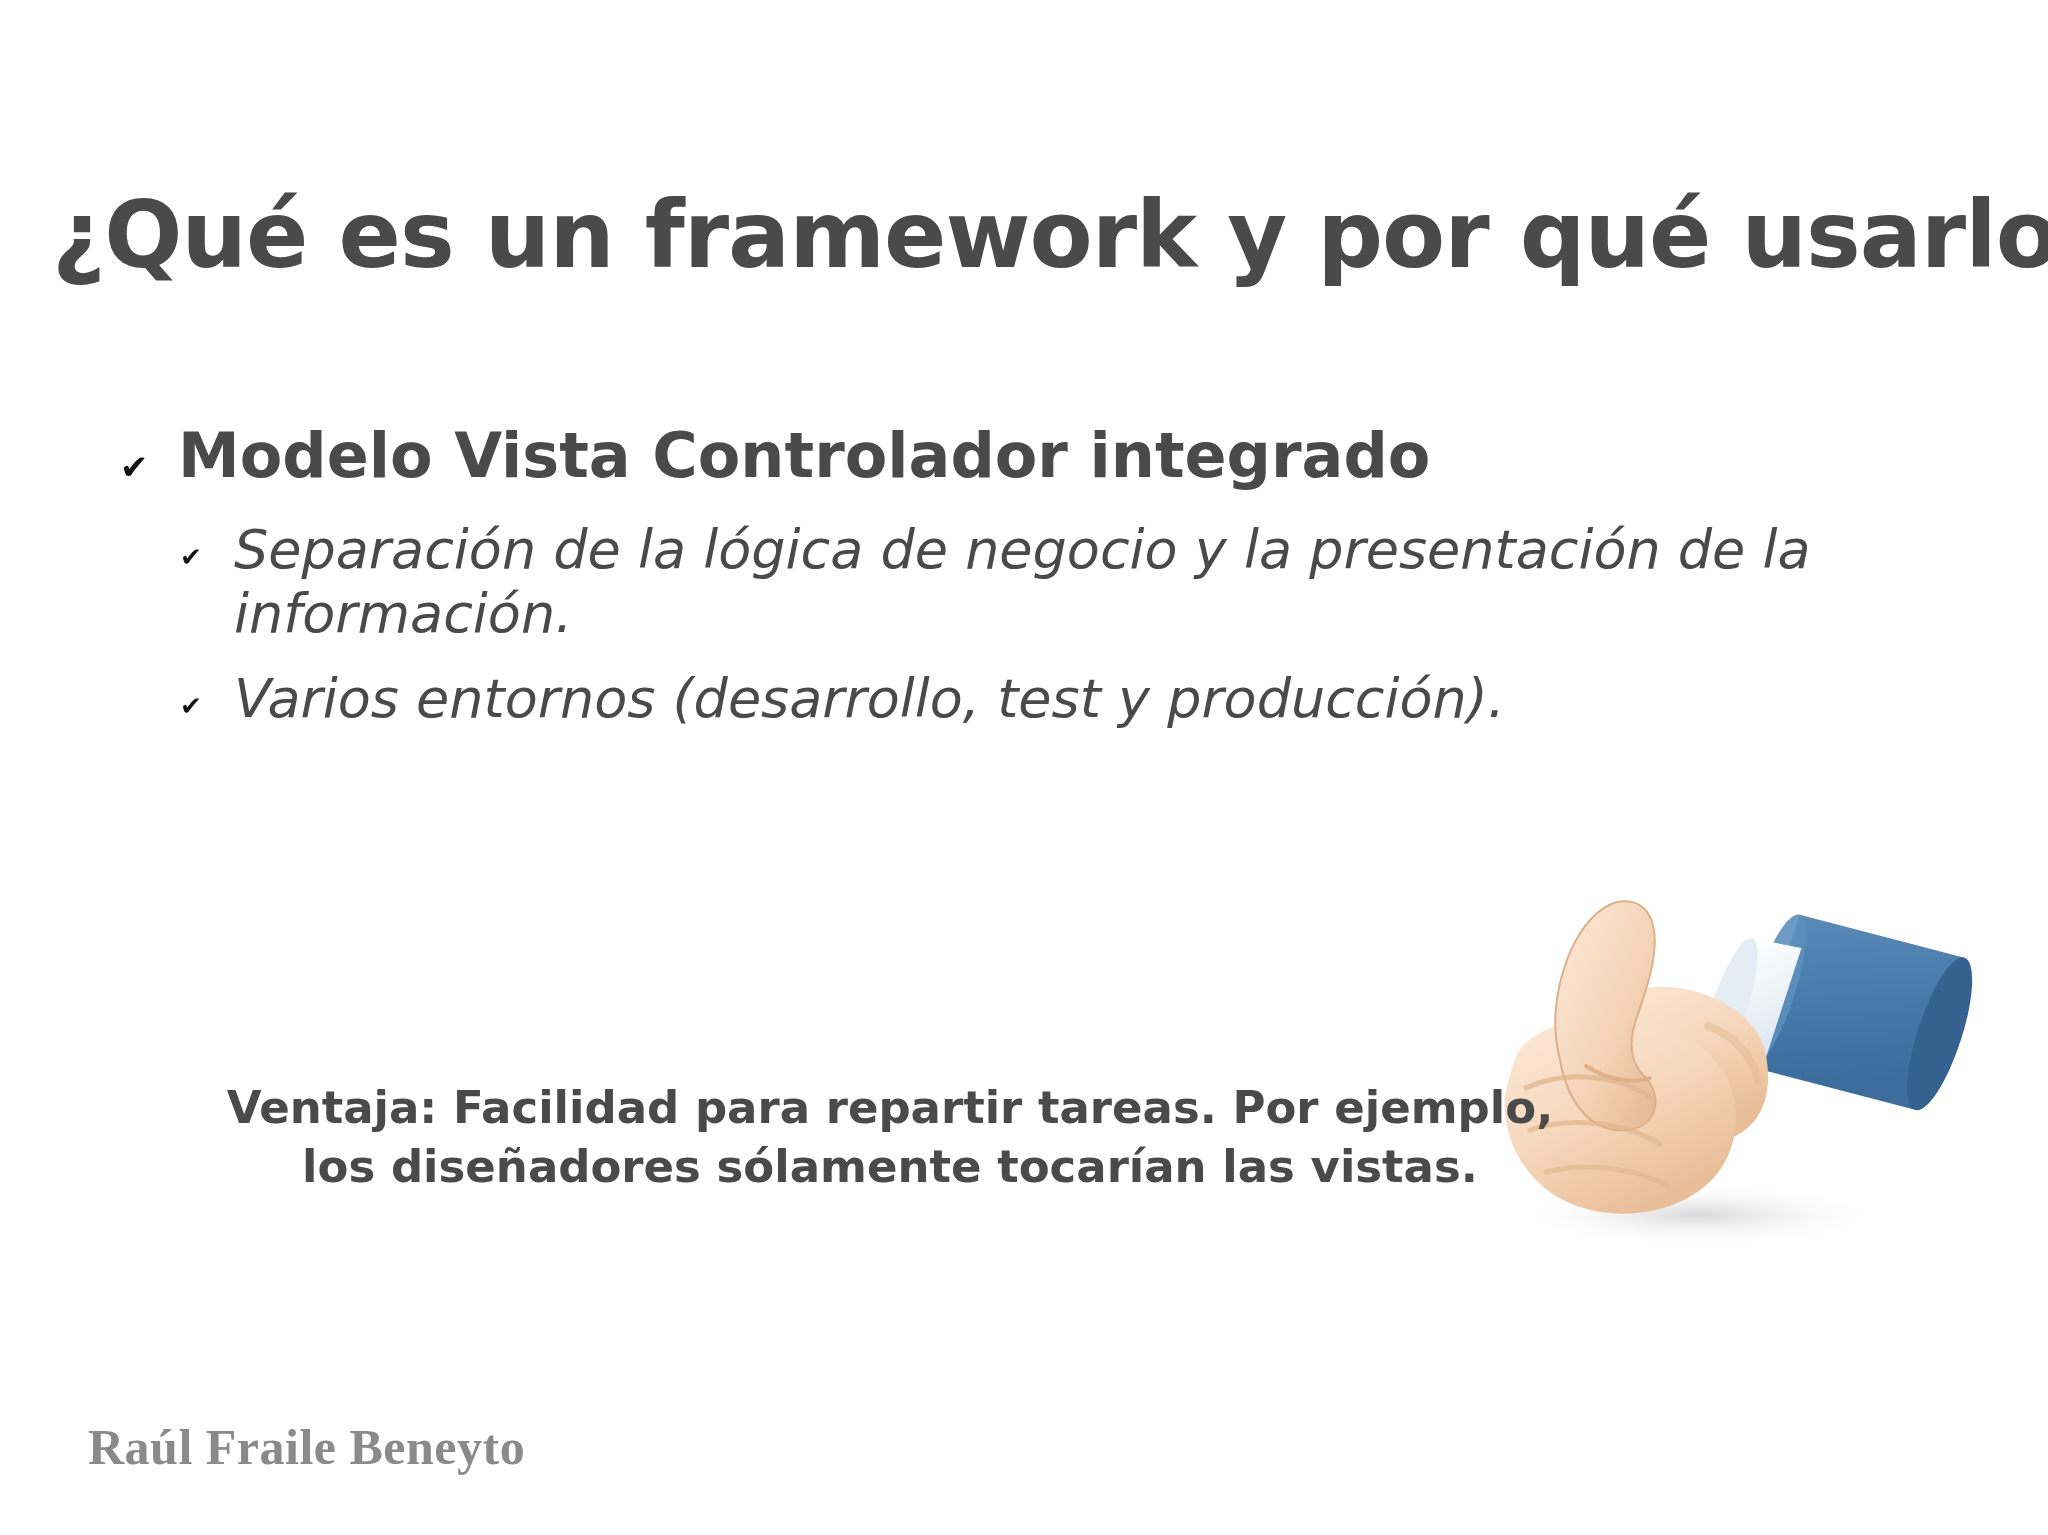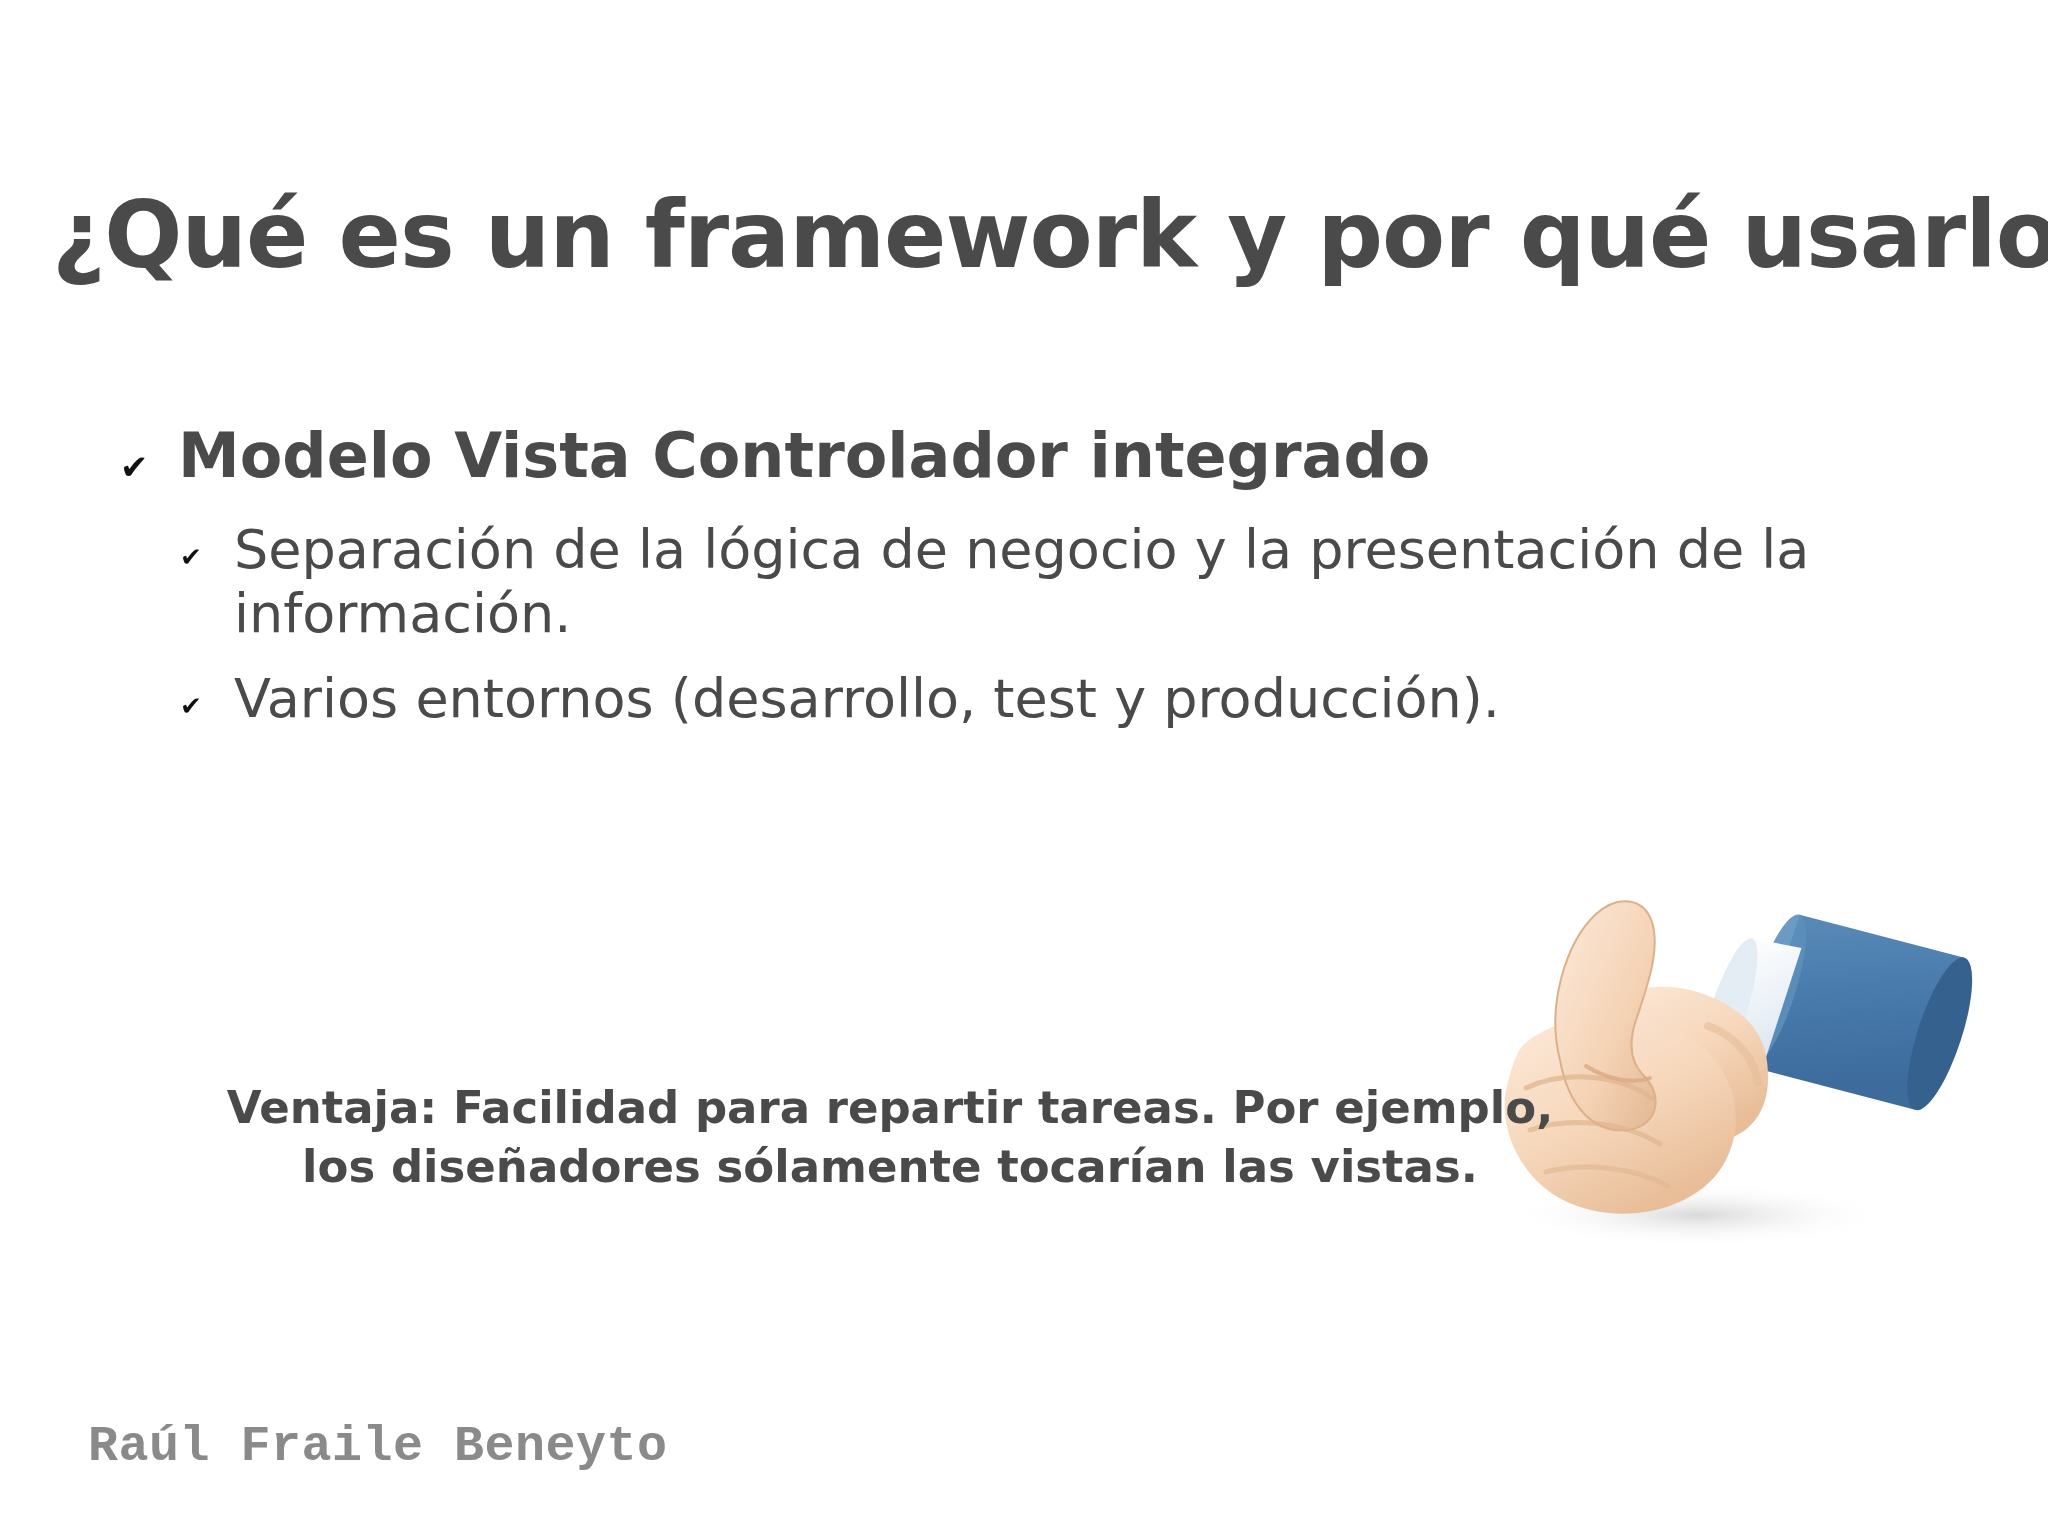--- a/index.html
+++ b/index.html
@@ -81,20 +81,21 @@
     padding-top: 26px;
     font-family: "DejaVu Sans", sans-serif;
   }
   .bullet-l2 .btext {
     font-family: "DejaVu Sans", sans-serif;
     font-weight: 400;
     font-size: 54px;
     line-height: 1.18;
     color: #4a4a4a;
     max-width: 1600px;
+    font-style: italic;
   }
 
   
   .note {
     position: absolute;
     left: 160px;
     top: 1078px;
     width: 1460px;
     font-family: "DejaVu Sans", sans-serif;
     font-weight: 700;
@@ -104,21 +105,21 @@
     z-index: 3;
     text-align: center;
   }
   .note .nline { display: block; }
 
   
   .footer-name {
     position: absolute;
     left: 88px;
     top: 1418px;
-    font-family: Liberation Mono, monospace;
+    font-family: Liberation Serif, serif;
     font-weight: 700;
     font-size: 50px;
     color: #8a8a8a;
     letter-spacing: 0.5px;
   }
 
   
   .thumb-wrap {
     position: absolute;
     left: 1468px;

